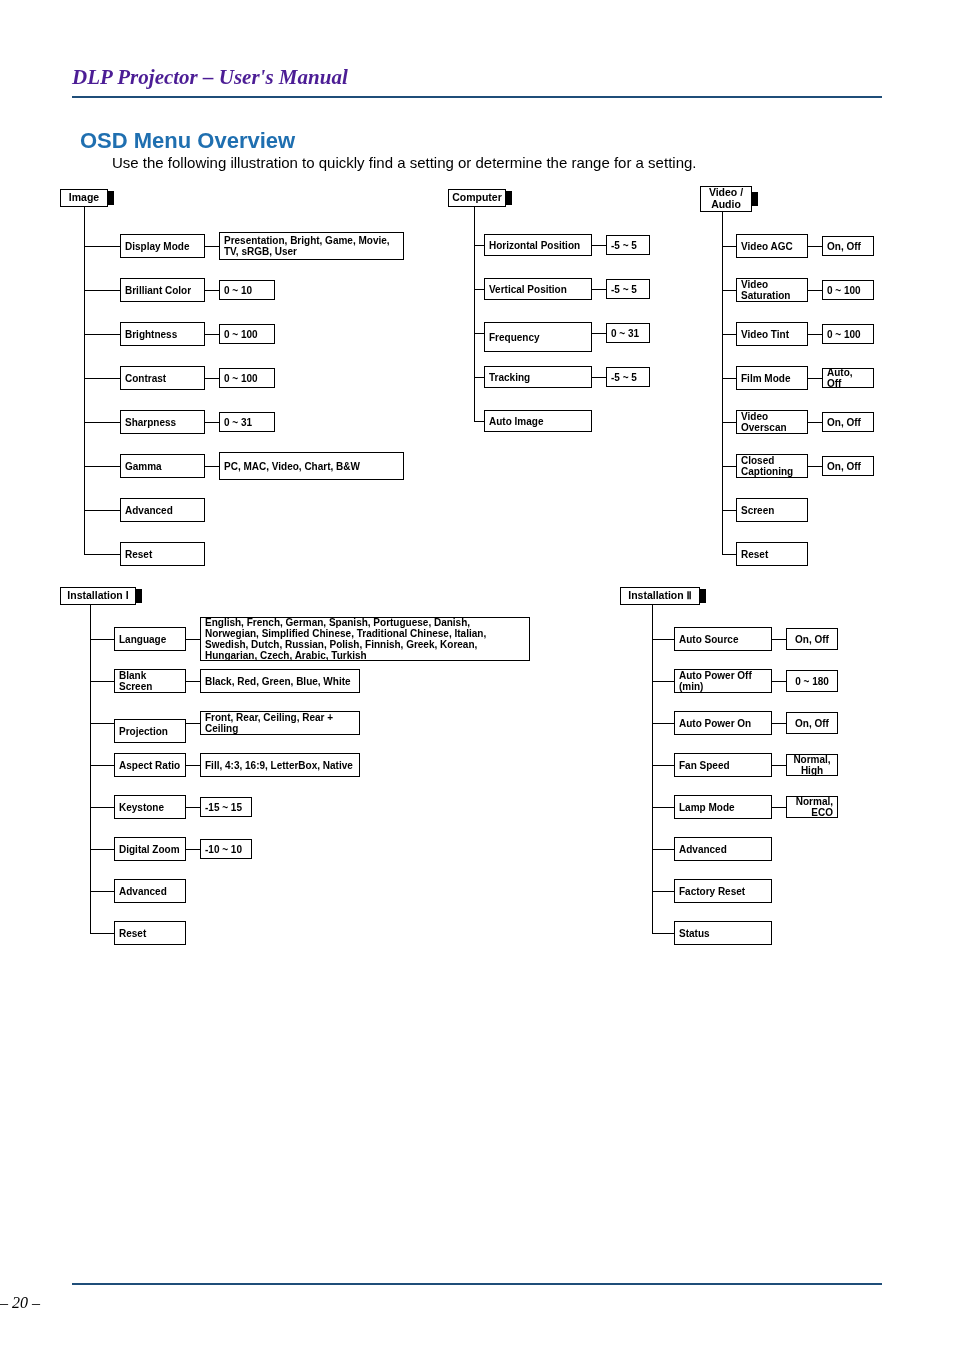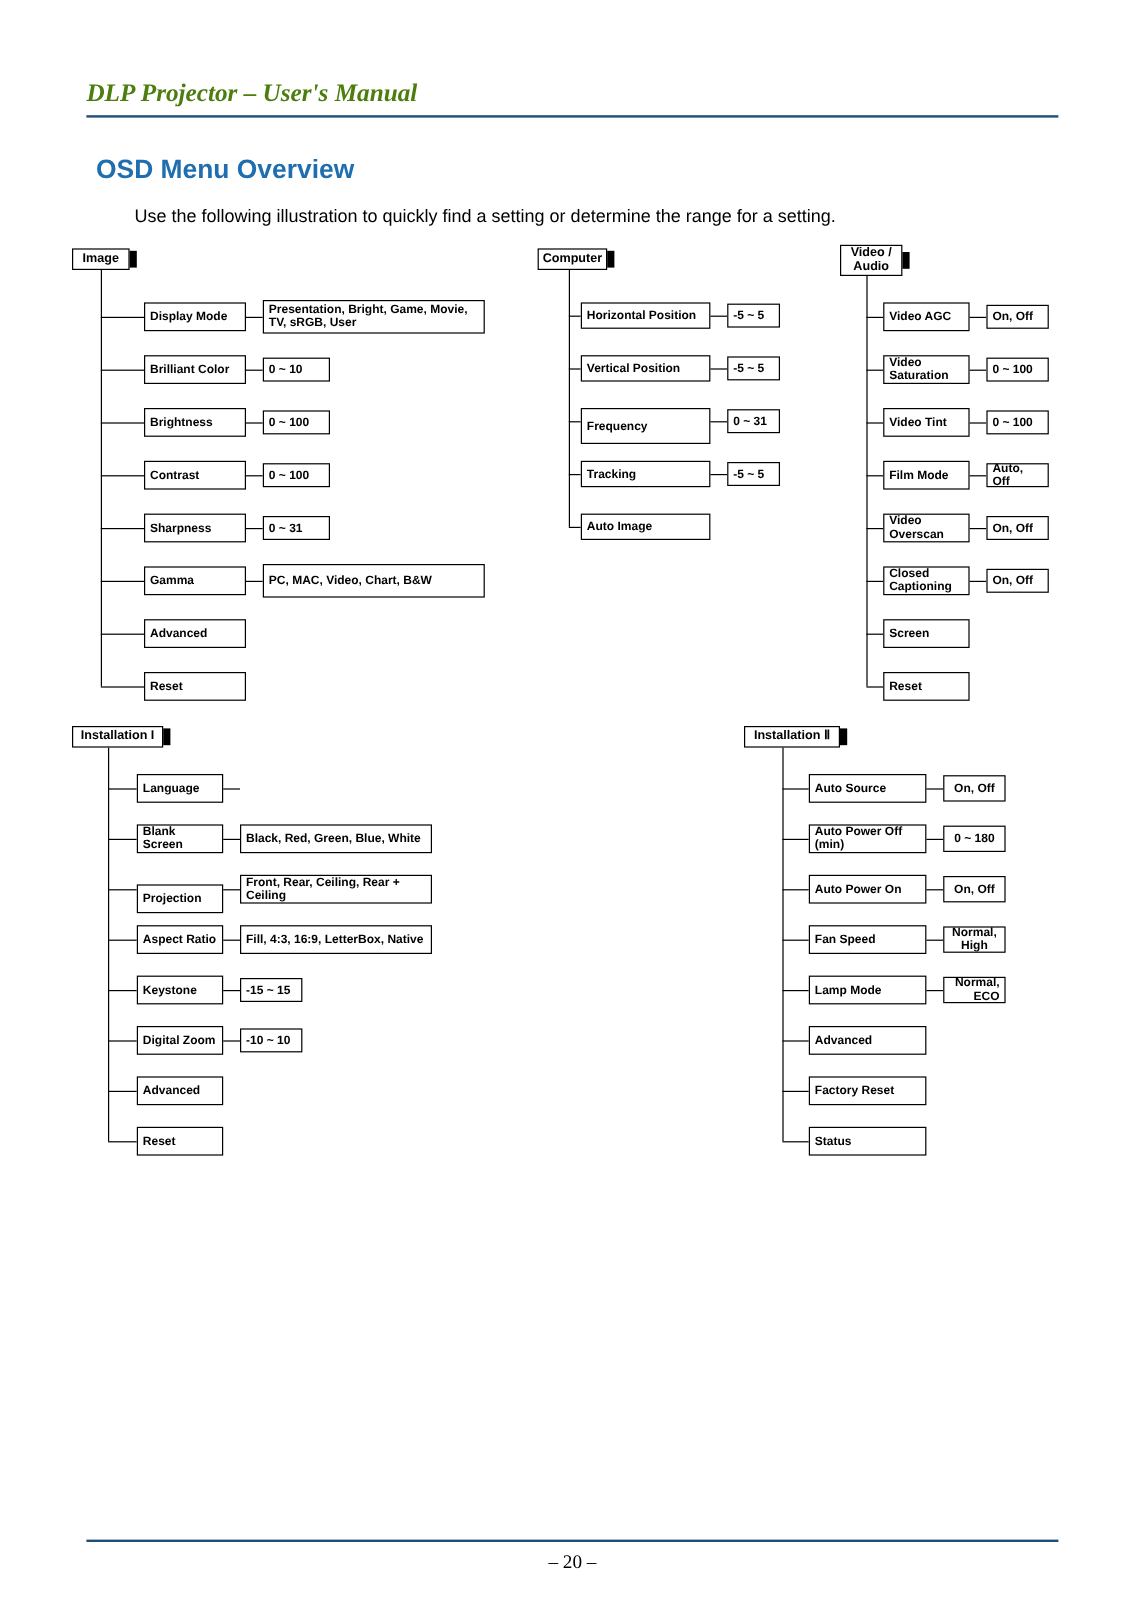--- a/index.html
+++ b/index.html
@@ -12,34 +12,33 @@
   }
   .page {
     padding: 65px 72px 40px 72px;
     position: relative;
     height: 100%;
   }
   .header-title {
     font-family: "Times New Roman", serif;
     font-style: italic;
     font-weight: bold;
-    color: #4d7c0f;
+    color: #4c1d95;
     font-size: 21px;
     margin-bottom: 6px;
   }
   .header-rule {
     border: none;
     border-top: 2px solid #1f4e79;
     margin-bottom: 30px;
   }
   .section-title {
     color: #1f6fb0;
     font-weight: bold;
     font-size: 22px;
-    margin-bottom: 18px;
     margin-left: 8px;
   }
   .intro {
     font-size: 15px;
     margin-left: 40px;
     margin-bottom: 18px;
     color: #000;
   }
   .diagram {
     position: relative;
@@ -85,22 +84,22 @@
     left: 72px;
     right: 72px;
     border: none;
     border-top: 2px solid #1f4e79;
   }
   .page-num {
     position: absolute;
     bottom: 38px;
     left: 0;
     right: 0;
-    text-align: center;
     font-family: "Times New Roman", serif;
+    font-style: italic;
     font-size: 16px;
     color: #000;
   }
 </style>
 </head>
 <body>
 
 <div class="page">
   <div class="header-title">DLP Projector – User's Manual</div>
   <hr class="header-rule">
@@ -190,20 +189,21 @@
       <div class="conn-h" style="left: 662px; top: 321px; width: 14px;"></div>
       <div class="node" style="left: 676px; top: 309px; width: 72px; height: 24px;">Screen</div>
       <div class="conn-h" style="left: 662px; top: 365px; width: 14px;"></div>
       <div class="node" style="left: 676px; top: 353px; width: 72px; height: 24px;">Reset</div>
       <div class="node root" style="left: 0px; top: 398px; width: 76px; height: 18px;">Installation I</div>
       <div class="root-tab" style="left: 76px; top: 400px;"></div>
       <div class="conn-v" style="left: 30px; top: 416px; height: 328px;"></div>
       <div class="conn-h" style="left: 30px; top: 450px; width: 24px;"></div>
       <div class="node" style="left: 54px; top: 438px; width: 72px; height: 24px;">Language</div>
       <div class="conn-h" style="left: 126px; top: 450px; width: 14px;"></div>
+      <div class="node" style="left: 140px; top: 428px; width: 330px; height: 44px;">English, French, German, Spanish, Portuguese, Danish, Norwegian, Simplified Chinese, Traditional Chinese, Italian, Swedish, Dutch, Russian, Polish, Finnish, Greek, Korean, Hungarian, Czech, Arabic, Turkish</div>
       <div class="conn-h" style="left: 30px; top: 492px; width: 24px;"></div>
       <div class="node" style="left: 54px; top: 480px; width: 72px; height: 24px;">Blank Screen</div>
       <div class="conn-h" style="left: 126px; top: 492px; width: 14px;"></div>
       <div class="node" style="left: 140px; top: 480px; width: 160px; height: 24px;">Black, Red, Green, Blue, White</div>
       <div class="conn-h" style="left: 30px; top: 534px; width: 24px;"></div>
       <div class="node" style="left: 54px; top: 530px; width: 72px; height: 24px;">Projection</div>
       <div class="conn-h" style="left: 126px; top: 534px; width: 14px;"></div>
       <div class="node" style="left: 140px; top: 522px; width: 160px; height: 24px;">Front, Rear, Ceiling, Rear + Ceiling</div>
       <div class="conn-h" style="left: 30px; top: 576px; width: 24px;"></div>
       <div class="node" style="left: 54px; top: 564px; width: 72px; height: 24px;">Aspect Ratio</div>

